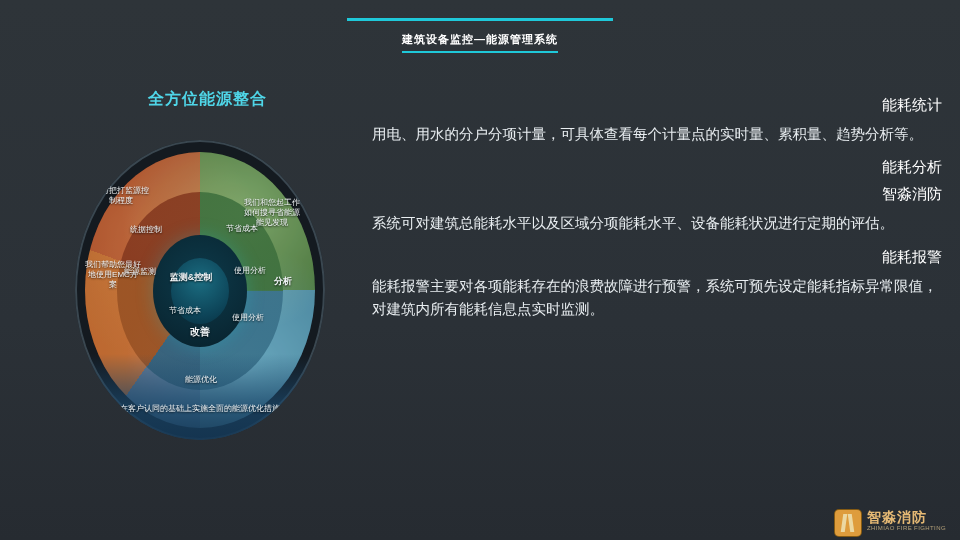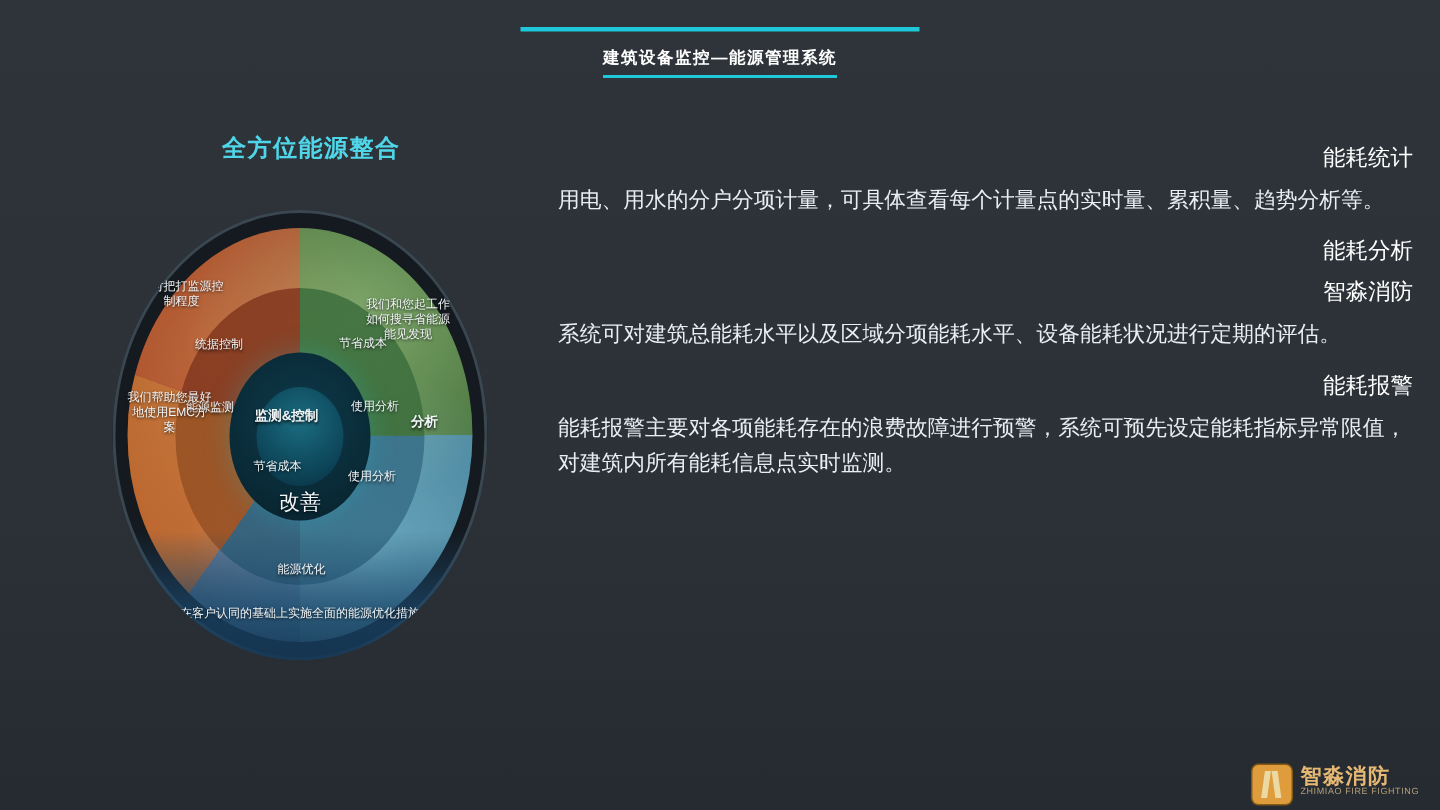--- a/index.html
+++ b/index.html
@@ -72,21 +72,21 @@
   }
   .ring4{
     position:absolute;left:96px;top:118px;width:58px;height:66px;border-radius:50%;
     background:radial-gradient(circle at 50% 35%, #1b6c80 0%, #0c4256 70%, #08303f 100%);
   }
   .bottom-fade{
     position:absolute;left:0;bottom:0;width:100%;height:86px;
     background:linear-gradient(180deg, rgba(20,40,60,0) 0%, rgba(26,70,105,.75) 60%, rgba(20,55,85,.9) 100%);
   }
   .g-label{position:absolute;color:#f2f6f8;font-size:8px;line-height:1.25;text-align:center;text-shadow:0 1px 2px rgba(0,0,0,.8);}
-  .g-label.big{font-size:14px;font-weight:normal;}
+  .g-label.big{font-size:10px;font-weight:bold;}
   .g-label.mid{font-size:9px;font-weight:bold;margin-left:31px;}
 
   
   .body{position:absolute;left:372px;top:96px;width:570px;}
   .b-h{color:#ffffff;font-size:15px;margin:0 0 8px 0;text-align:right;}
   .b-p{color:#e9eef1;font-size:14.5px;line-height:1.62;margin:0 0 12px 0;}
 
   
   .wm{position:absolute;right:14px;bottom:4px;display:flex;gap:6px;opacity:.95;}
   .wm-badge{width:26px;height:26px;border-radius:4px;background:#e8a33d;position:relative;box-shadow:0 0 0 1px #8a5d12;}

